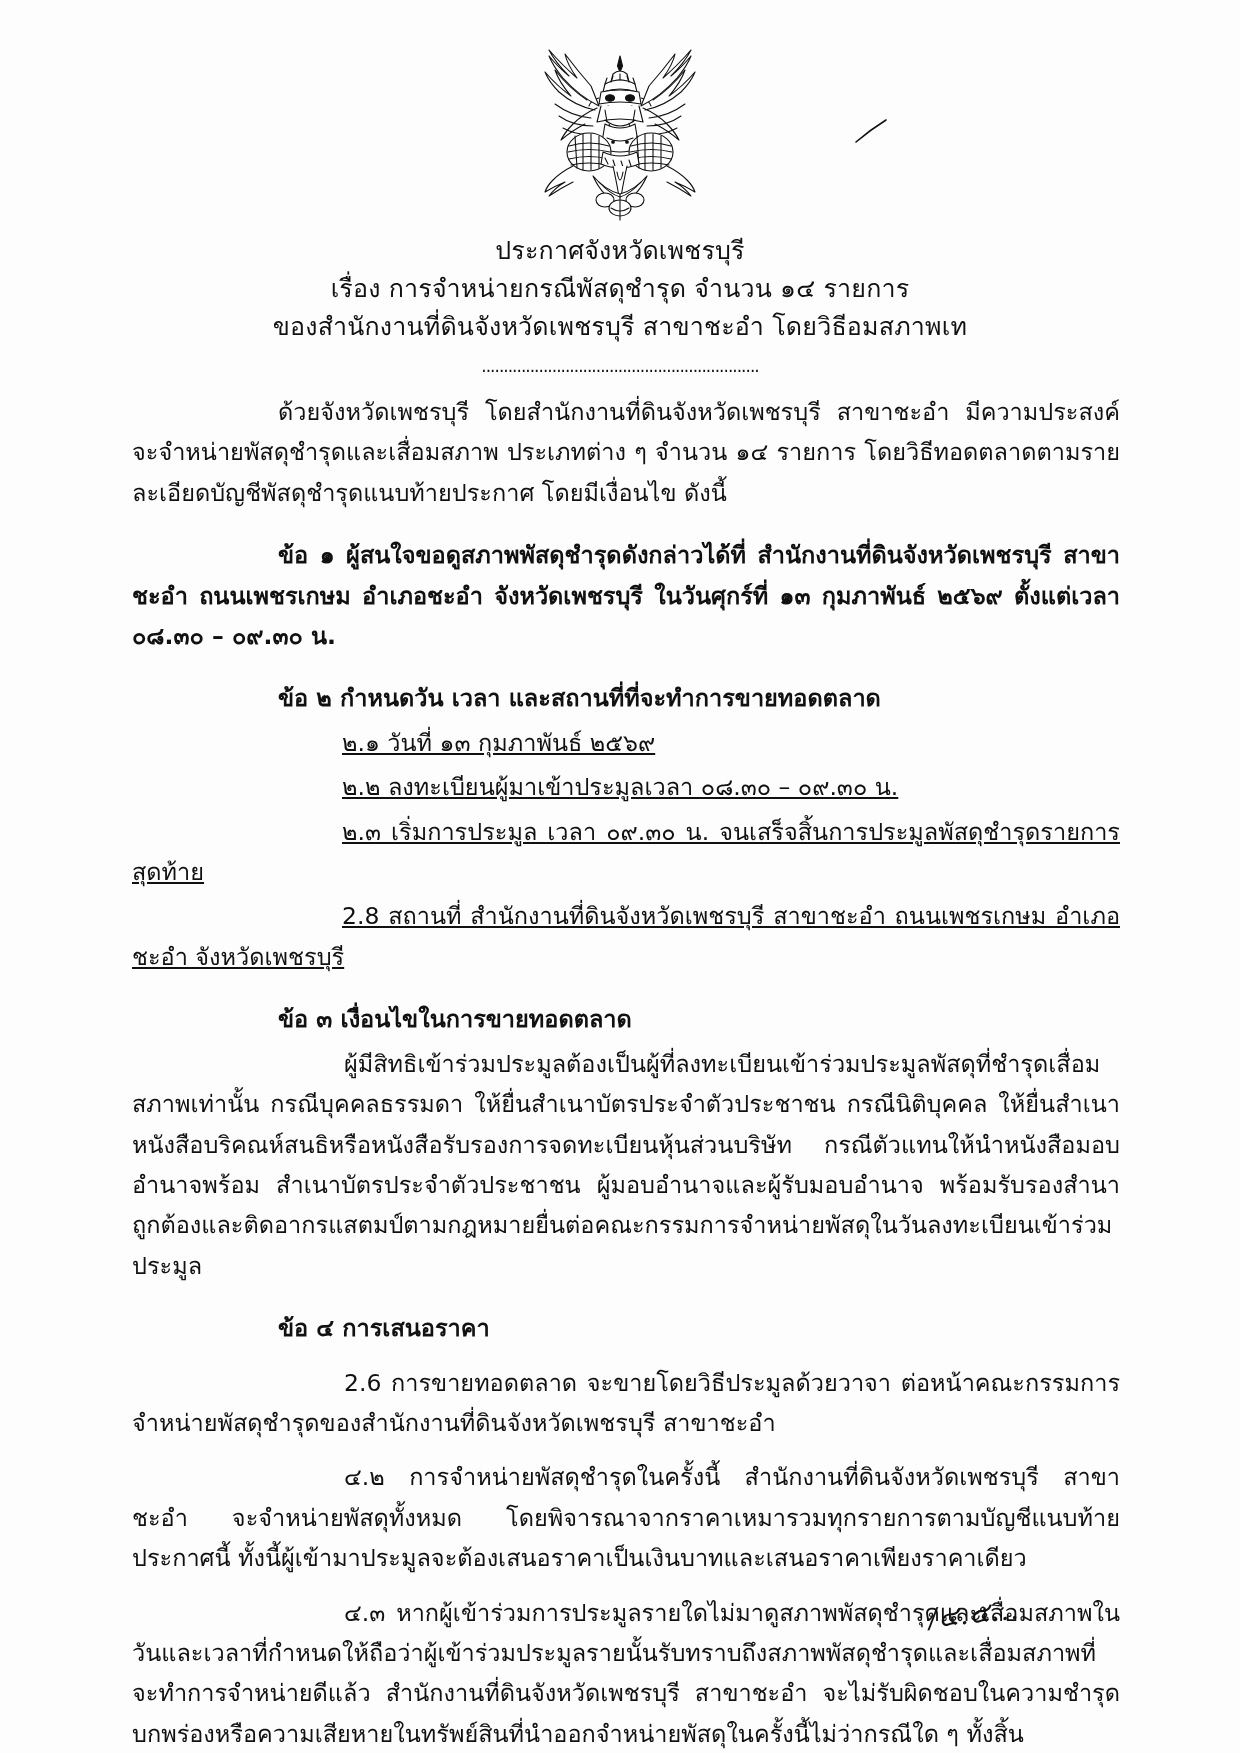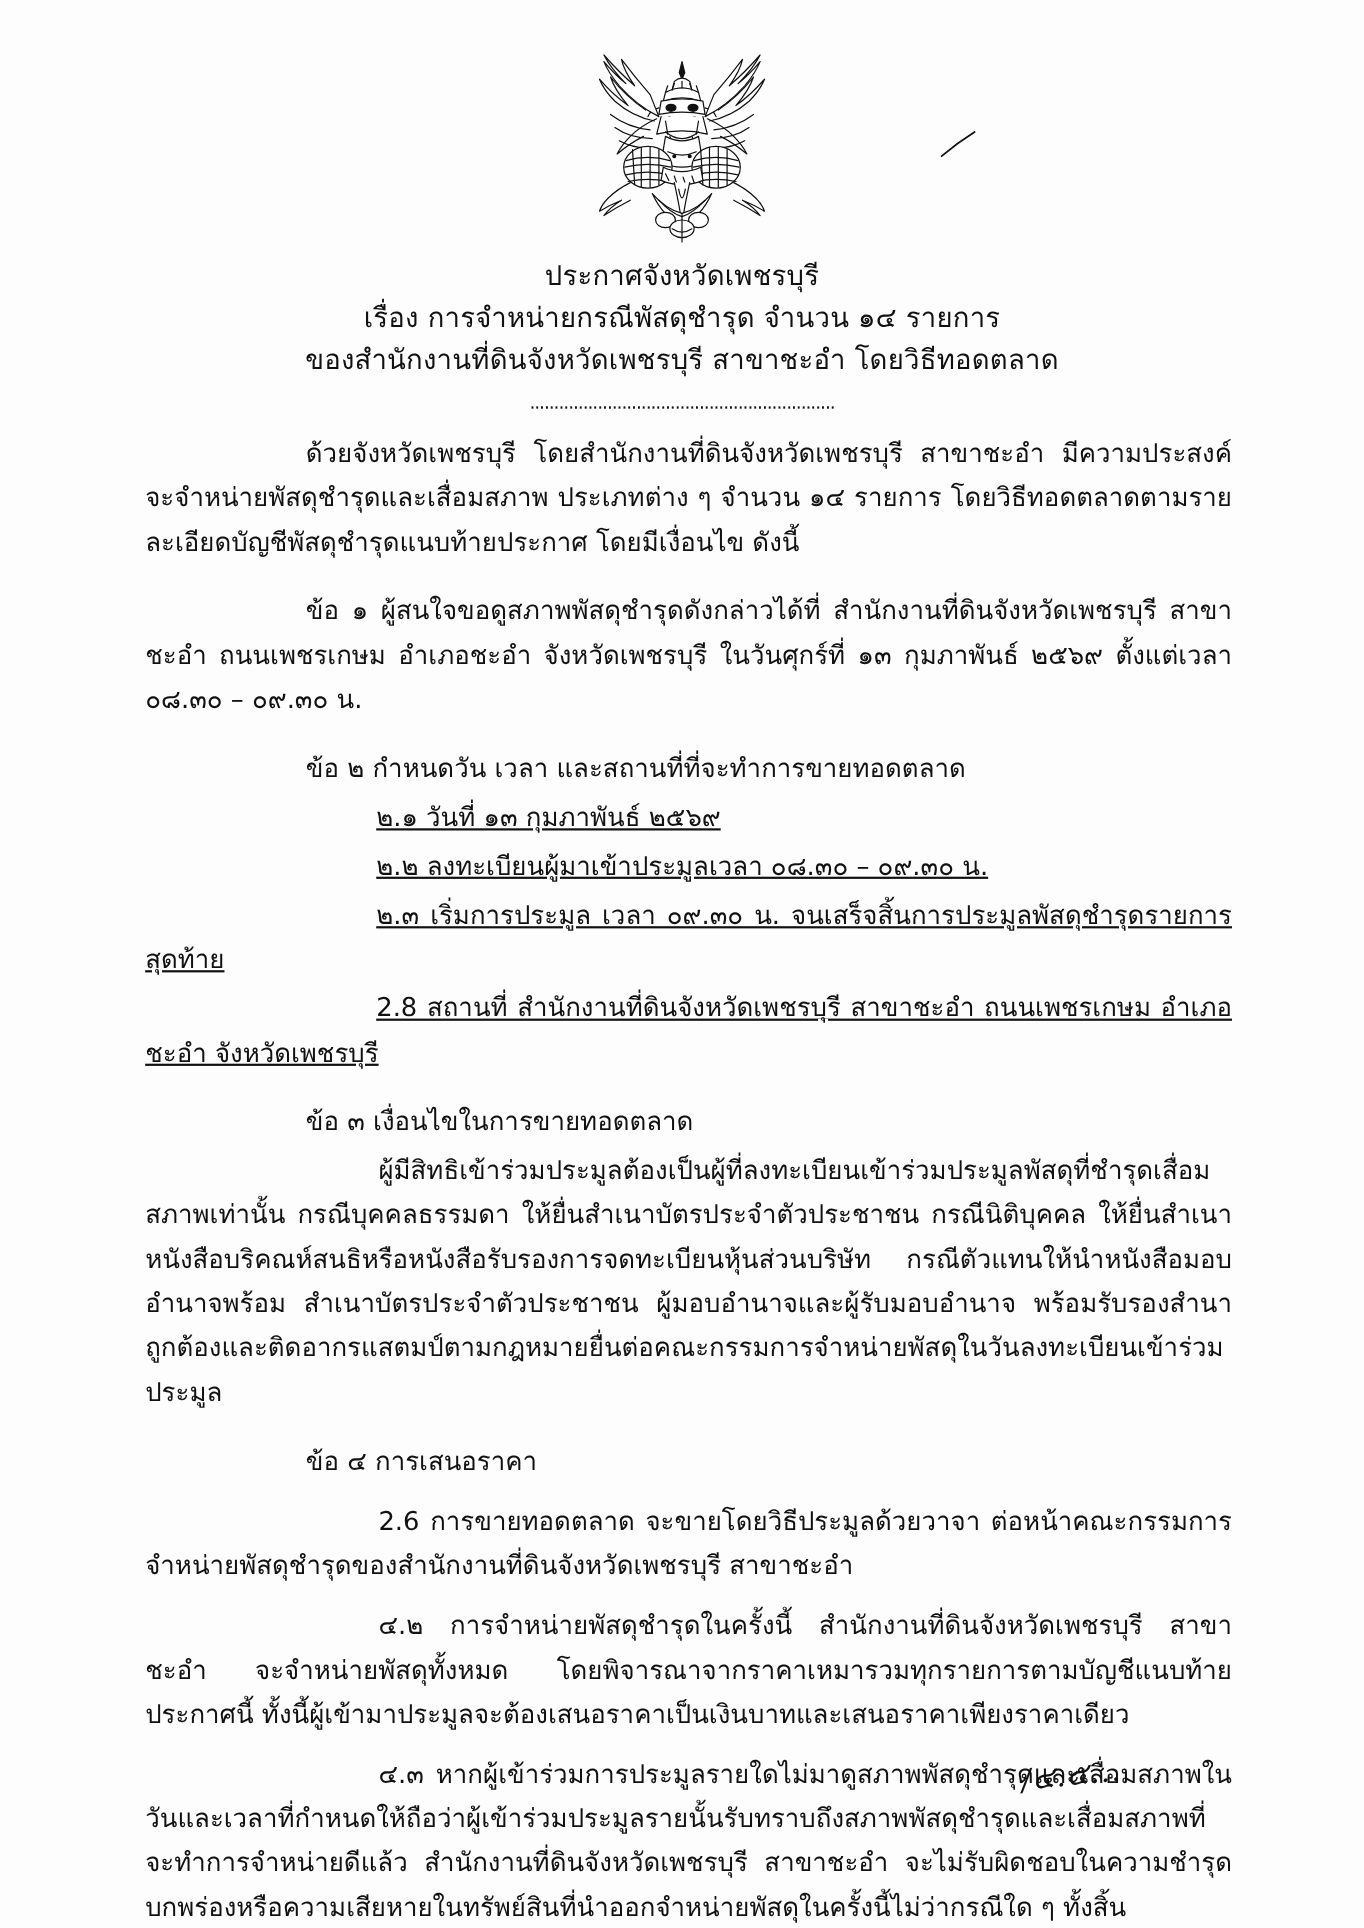--- a/index.html
+++ b/index.html
@@ -78,20 +78,21 @@
     line-height: 1.72;
     text-align: justify;
     text-justify: inter-word;
   }
   .para {
     margin: 0 0 4px 0;
     text-indent: 0;
   }
   .para.gap {
     margin-top: 22px;
+    font-weight: bold;
   }
   .para.gap-sm {
     margin-top: 14px;
   }
   .ind-1 { padding-left: 0; text-indent: 146px; }
   .ind-2 { padding-left: 0; text-indent: 146px; }
   .ind-3 { padding-left: 0; text-indent: 210px; text-decoration: underline; }
   .ind-4 { padding-left: 0; text-indent: 212px; }
   .nohyphen { hyphens: none; }
   
@@ -174,21 +175,21 @@
     </svg>
   </div>
 
   <svg class="ink-mark" viewBox="0 0 40 26" aria-hidden="true">
     <path d="M4 24 Q18 12 34 2" fill="none" stroke="#111" stroke-width="1.6" stroke-linecap="round"></path>
   </svg>
 
   <div class="title-block">
     <div class="title-main">ประกาศจังหวัดเพชรบุรี</div>
     <div class="title-sub">เรื่อง  การจำหน่ายกรณีพัสดุชำรุด จำนวน ๑๔ รายการ</div>
-    <div class="title-sub">ของสำนักงานที่ดินจังหวัดเพชรบุรี สาขาชะอำ โดยวิธีทอดตลาด</div>
+    <div class="title-sub">ของสำนักงานที่ดินจังหวัดเพชรบุรี สาขาชะอำ โดยวิธีอมสภาพเท</div>
     <div class="dot-rule">·······························································</div>
   </div>
 
   <div class="body">
 
     <p class="para ind-1 nohyphen">ด้วยจังหวัดเพชรบุรี โดยสำนักงานที่ดินจังหวัดเพชรบุรี สาขาชะอำ มีความประสงค์จะจำหน่ายพัสดุชำรุดและเสื่อมสภาพ ประเภทต่าง ๆ จำนวน ๑๔ รายการ โดยวิธีทอดตลาดตามรายละเอียดบัญชีพัสดุชำรุดแนบท้ายประกาศ โดยมีเงื่อนไข  ดังนี้</p>
 
     <p class="para gap ind-2 nohyphen">ข้อ ๑ ผู้สนใจขอดูสภาพพัสดุชำรุดดังกล่าวได้ที่ สำนักงานที่ดินจังหวัดเพชรบุรี สาขาชะอำ ถนนเพชรเกษม อำเภอชะอำ จังหวัดเพชรบุรี ในวันศุกร์ที่ ๑๓ กุมภาพันธ์ ๒๕๖๙ ตั้งแต่เวลา ๐๘.๓๐ – ๐๙.๓๐ น.</p>
 
     <p class="para gap ind-2 nohyphen">ข้อ ๒ กำหนดวัน เวลา และสถานที่ที่จะทำการขายทอดตลาด</p>

